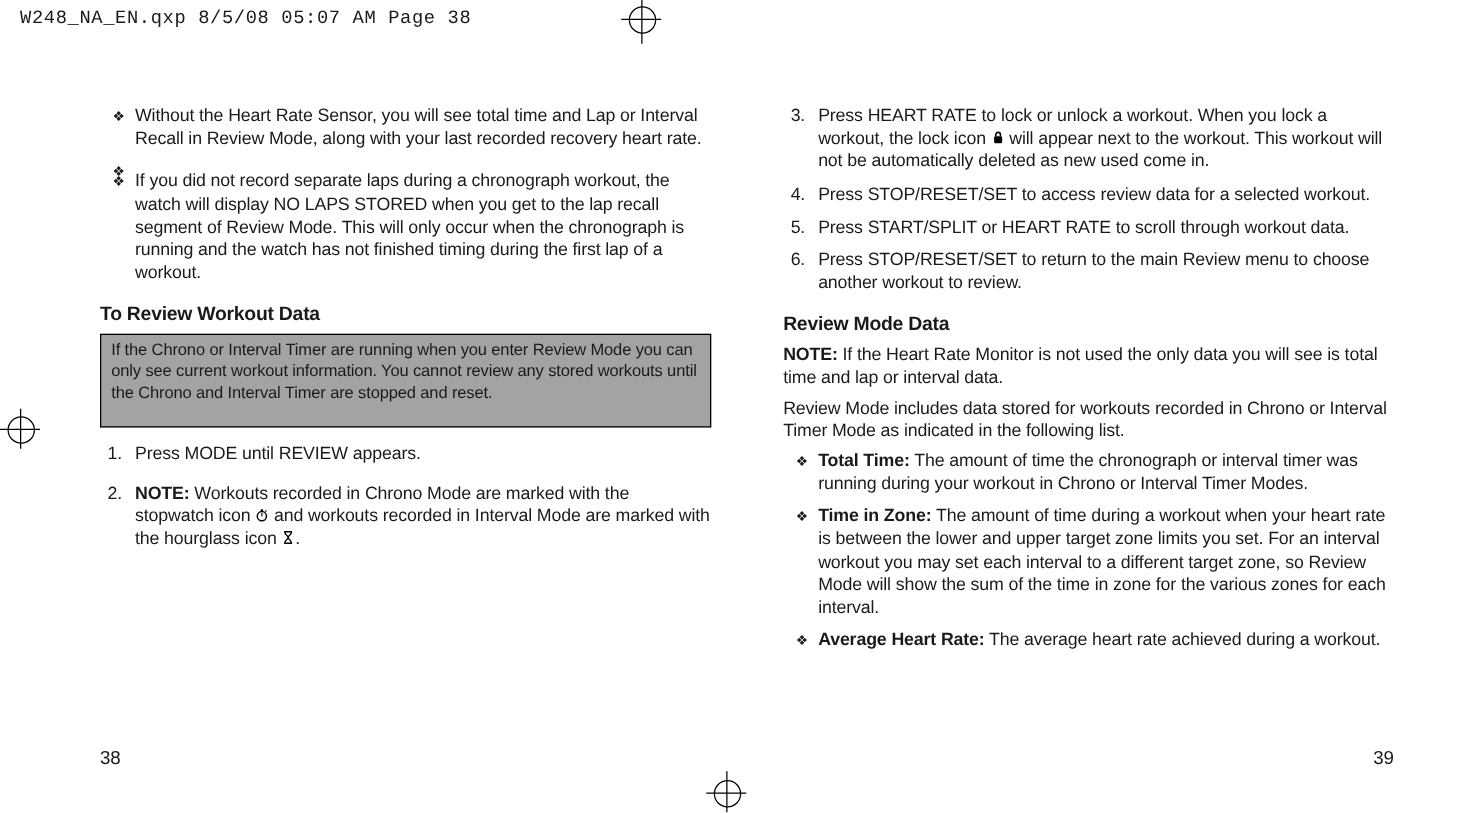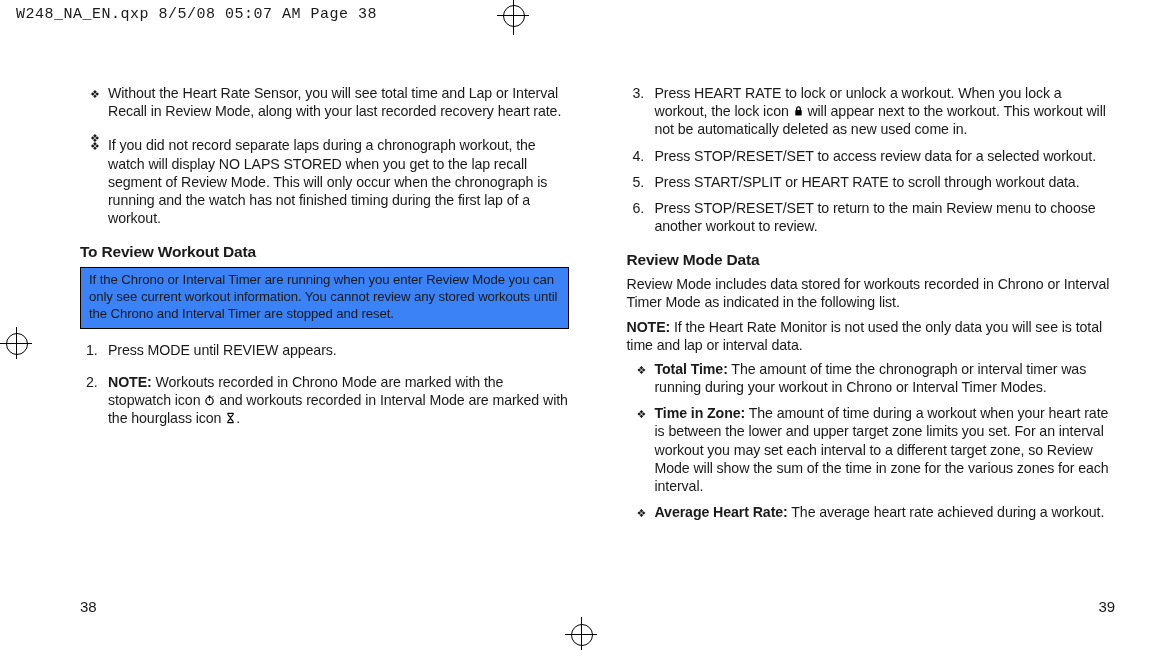--- a/index.html
+++ b/index.html
@@ -55,22 +55,22 @@
   .ol li::before{
     content:counter(step)".";
     position:absolute;left:6px;top:0;
   }
   .sub{margin-top:6px}
   h3{
     font-size:15.5px;font-weight:800;margin:8px 0 6px;
     letter-spacing:-0.2px;
   }
   .note-box{
-    border:1px solid #000;background:#3b82f6;
-    padding:4px 8px 5px;margin:2px 0 12px;
+    border:1px solid #000;background:#a3a3a3;
+    padding:4px 8px 18px;margin:2px 0 12px;
     font-size:13.2px;line-height:1.28;
   }
   .para{font-size:14.2px;line-height:1.28;margin:0 0 6px}
   .u{}
   .b{font-weight:700}
   .ic{display:inline-block;vertical-align:-1px}
   .ic-lock svg,.ic-sw svg,.ic-hg svg{width:11px;height:12px;display:block}
 </style>
 </head>
 <body>
@@ -126,22 +126,22 @@
               <rect x="2.5" y="5" width="7" height="6" rx="1" fill="#000"></rect>
               <path d="M4 5V3.5a2 2 0 0 1 4 0V5" fill="none" stroke="#000" stroke-width="1.4"></path>
             </svg></span><span> will appear next to the workout. This workout will </span><span class="u">not </span><span>be automatically deleted as new used come in.</span>
       </li>
       <li><span>Press STOP/RESET/SET to access review data for a selected workout.</span></li>
       <li><span>Press START/SPLIT or HEART RATE to scroll through workout data.</span></li>
       <li><span>Press STOP/RESET/SET to return to the main Review menu to choose another workout to review.</span></li>
     </ol>
 
     <h3>Review Mode Data</h3>
+    <p class="para"><span class="b">NOTE:</span><span> If the Heart Rate Monitor is not used the only data you will see is total time and lap or interval data.</span></p>
     <p class="para">Review Mode includes data stored for workouts recorded in Chrono or Interval Timer Mode as indicated in the following list.</p>
-    <p class="para"><span class="b">NOTE:</span><span> If the Heart Rate Monitor is not used the only data you will see is total time and lap or interval data.</span></p>
 
     <ul class="bullets">
       <li><span class="dia">❖</span><span class="b">Total Time:</span><span> The amount of time the chronograph or interval timer was running during your workout in Chrono or Interval Timer Modes.</span></li>
       <li><span class="dia">❖</span><span class="b">Time in Zone:</span><span> The amount of time during a workout when your heart rate is between the lower and upper target zone limits you set. For an interval workout you may set each interval to a different target zone, so Review Mode will show the sum of the time in zone for the various zones for each interval.</span></li>
       <li><span class="dia">❖</span><span class="b">Average Heart Rate:</span><span> The average heart rate achieved during a workout.</span></li>
     </ul>
 
     <div class="page-num right">39</div>
   </div>
 

